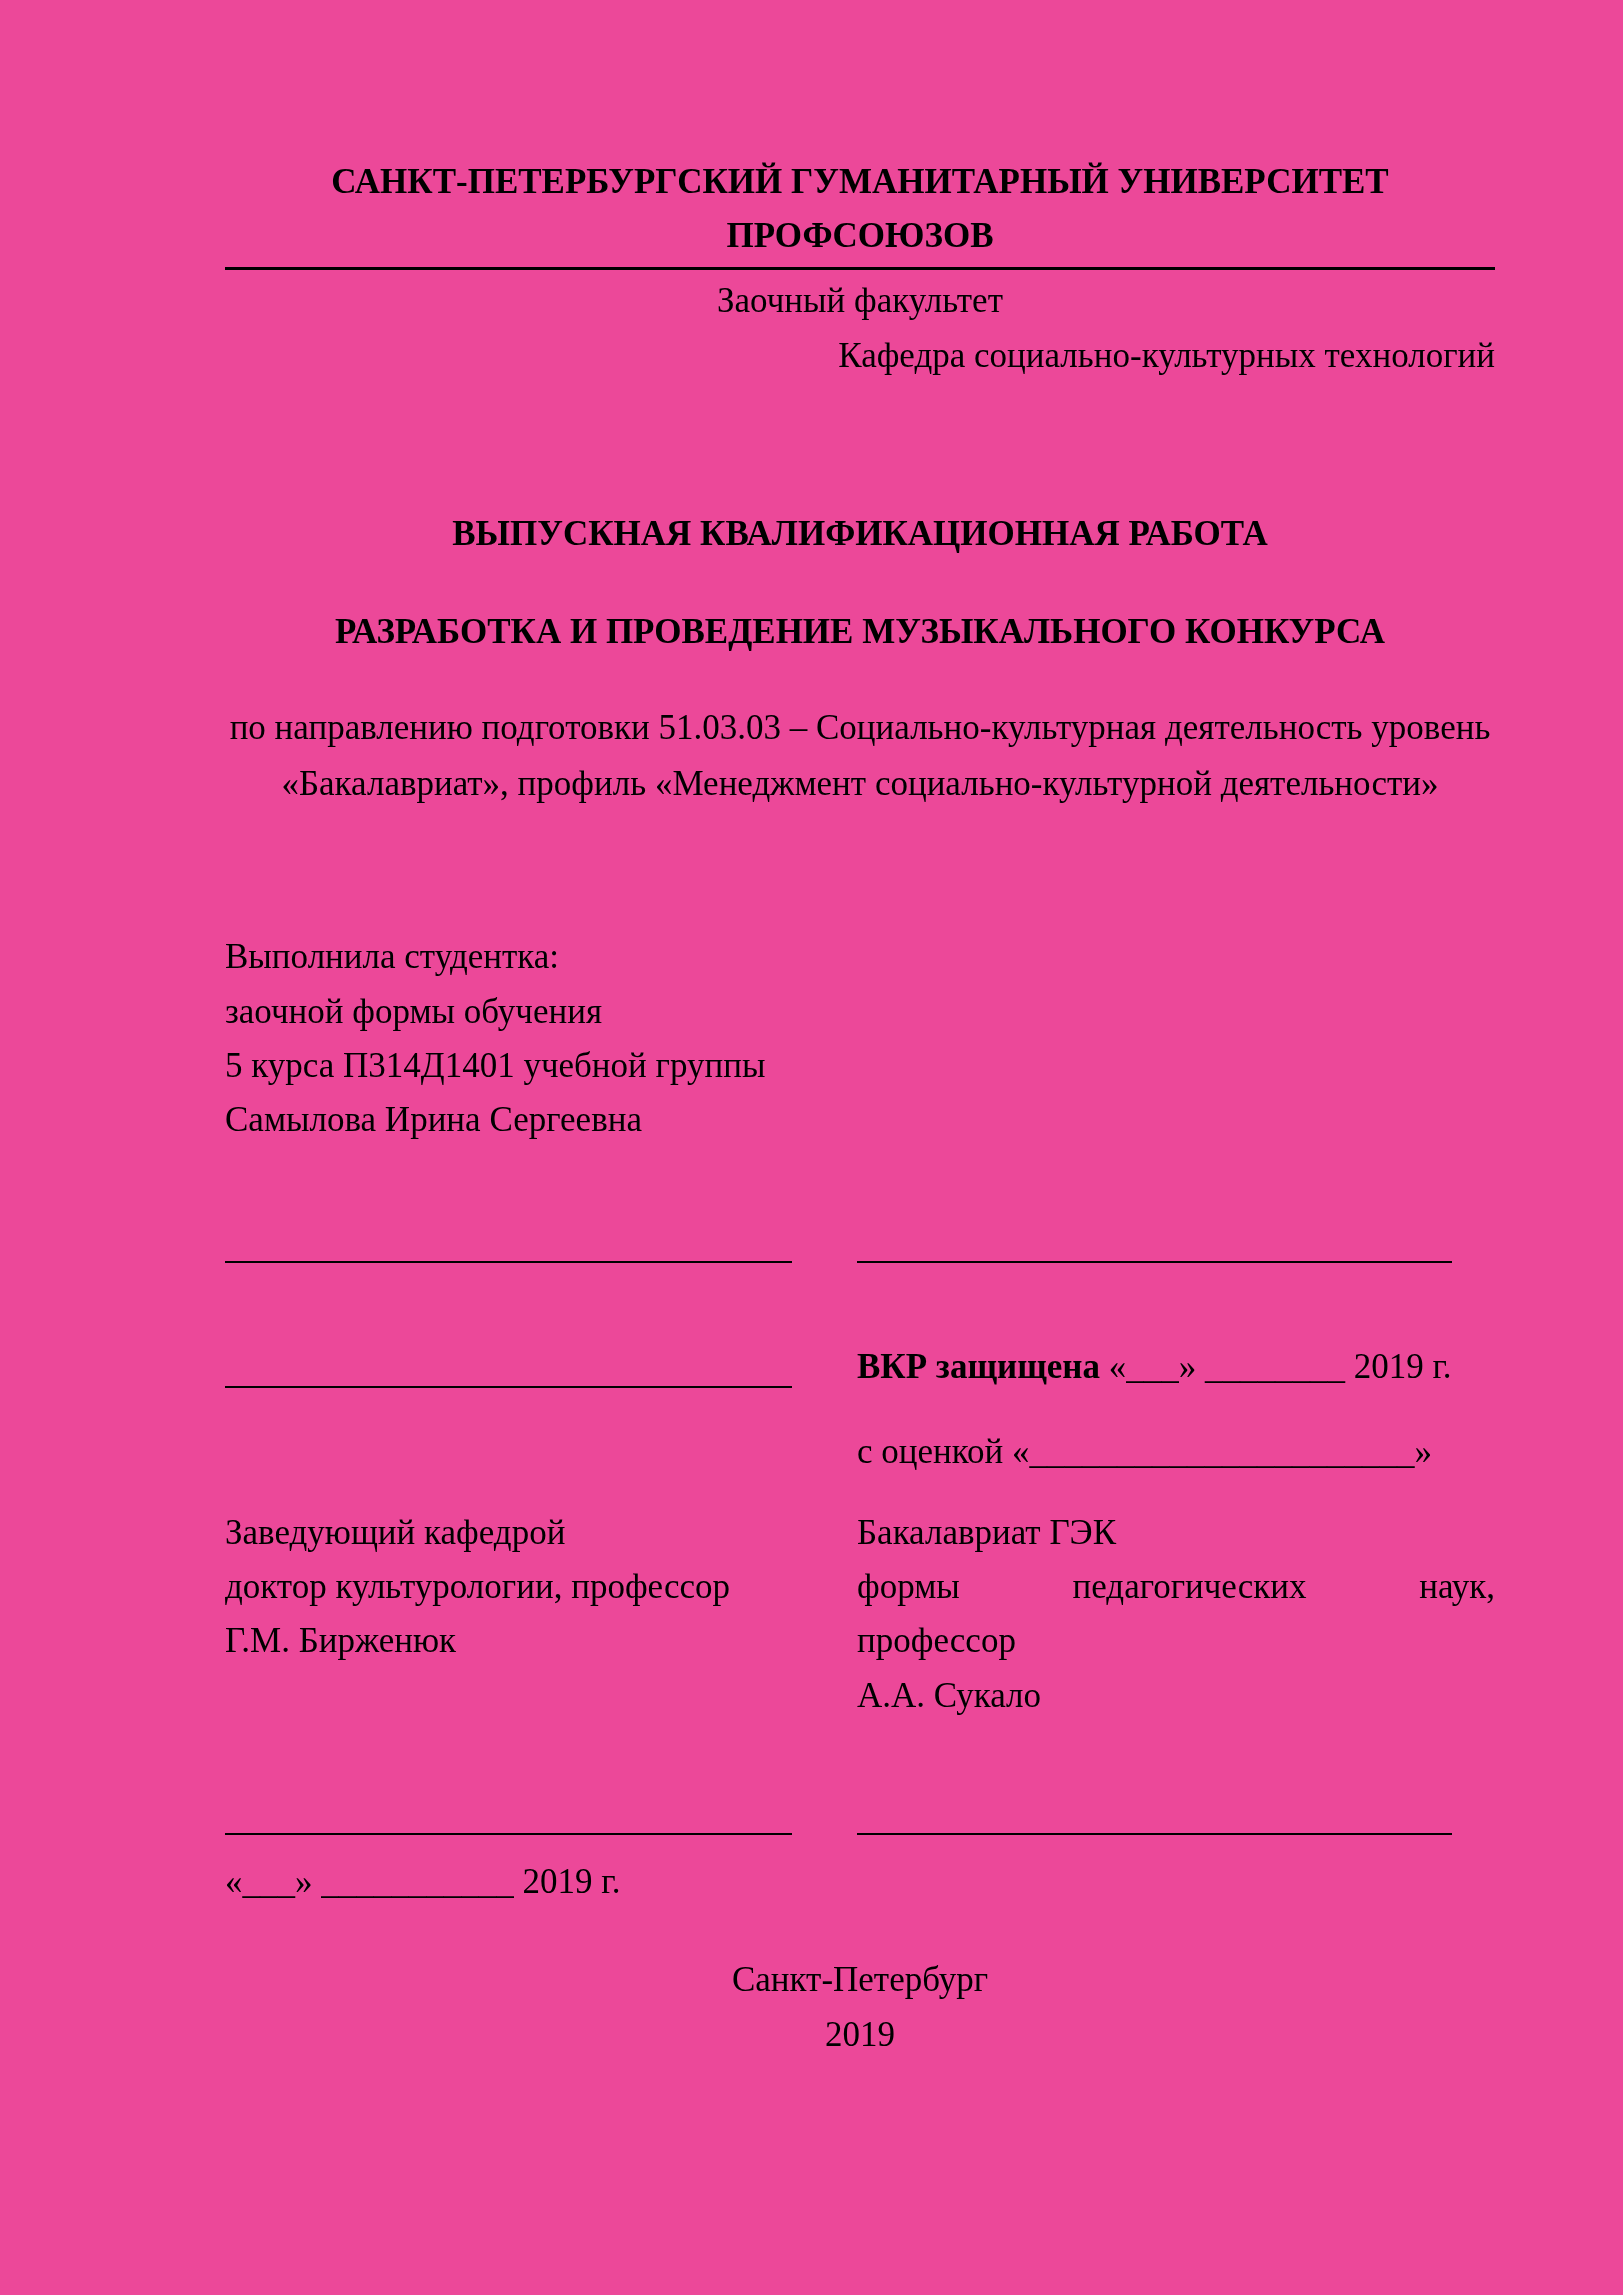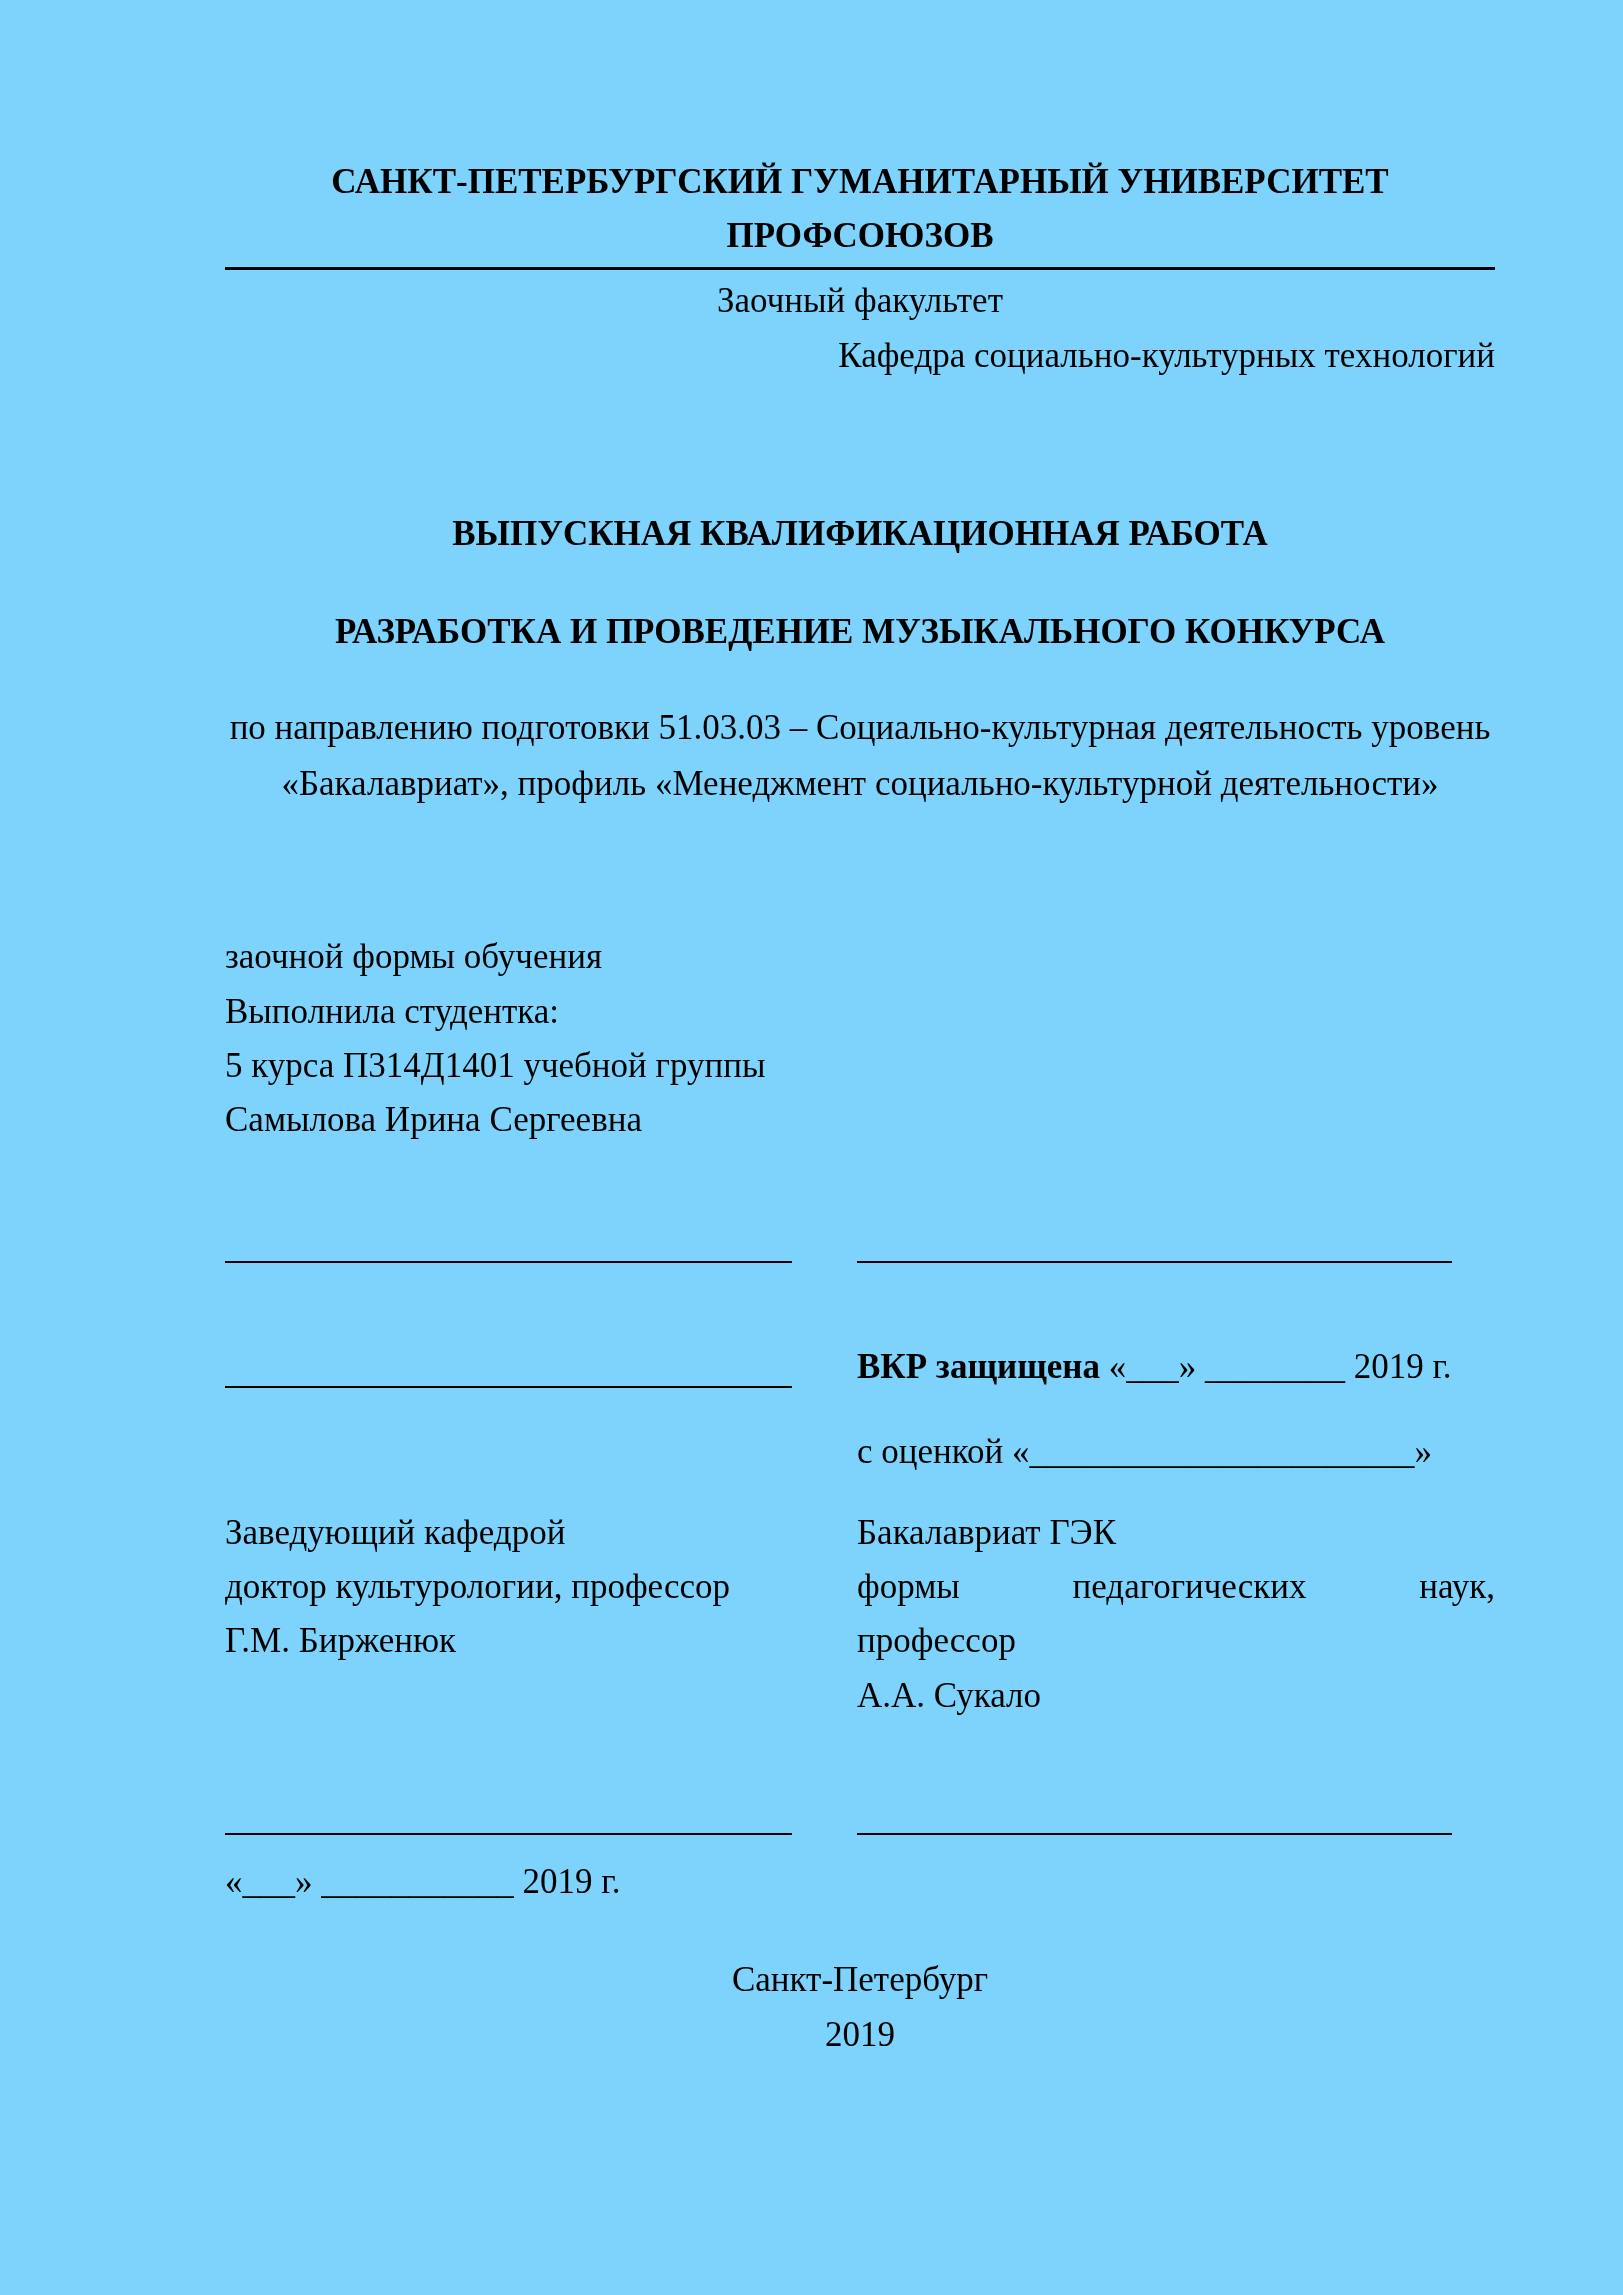--- a/index.html
+++ b/index.html
@@ -14,21 +14,21 @@
   }
   .page {
     box-sizing: border-box;
     width: 1623px;
     height: 2295px;
     padding: 155px 128px 0 225px;
     font-family: "Liberation Serif", "DejaVu Serif", serif;
     font-size: 35px;
     line-height: 1.55;
     color: #000000;
-    background: #7dd3fc;
+    background: #ec4899;
   }
 
   
   .univ {
     font-weight: 700;
     text-align: center;
     border-bottom: 3.1px solid #000;
     padding-bottom: 3.1px;
   }
   .faculty {
@@ -117,22 +117,22 @@
     <div class="faculty">Заочный факультет</div>
     <div class="dept">Кафедра социально-культурных технологий</div>
   </header>
 
   <div class="work-type">ВЫПУСКНАЯ КВАЛИФИКАЦИОННАЯ РАБОТА</div>
   <div class="work-title">РАЗРАБОТКА И ПРОВЕДЕНИЕ МУЗЫКАЛЬНОГО КОНКУРСА</div>
   <div class="program">по направлению подготовки 51.03.03 – Социально-культурная деятельность уровень «Бакалавриат», профиль «Менеджмент социально-культурной деятельности»</div>
 
   <div class="row people-row">
     <div class="col-right">
+      <div>Выполнила студентка:</div>
       <div>заочной формы обучения</div>
-      <div>Выполнила студентка:</div>
       <div>5 курса П314Д1401 учебной группы</div>
       <div>Самылова Ирина Сергеевна</div>
     </div>
   </div>
 
   <div class="row sig-row-1">
     <div class="sig-line sig-left"></div>
     <div class="sig-line sig-right"></div>
   </div>
 

